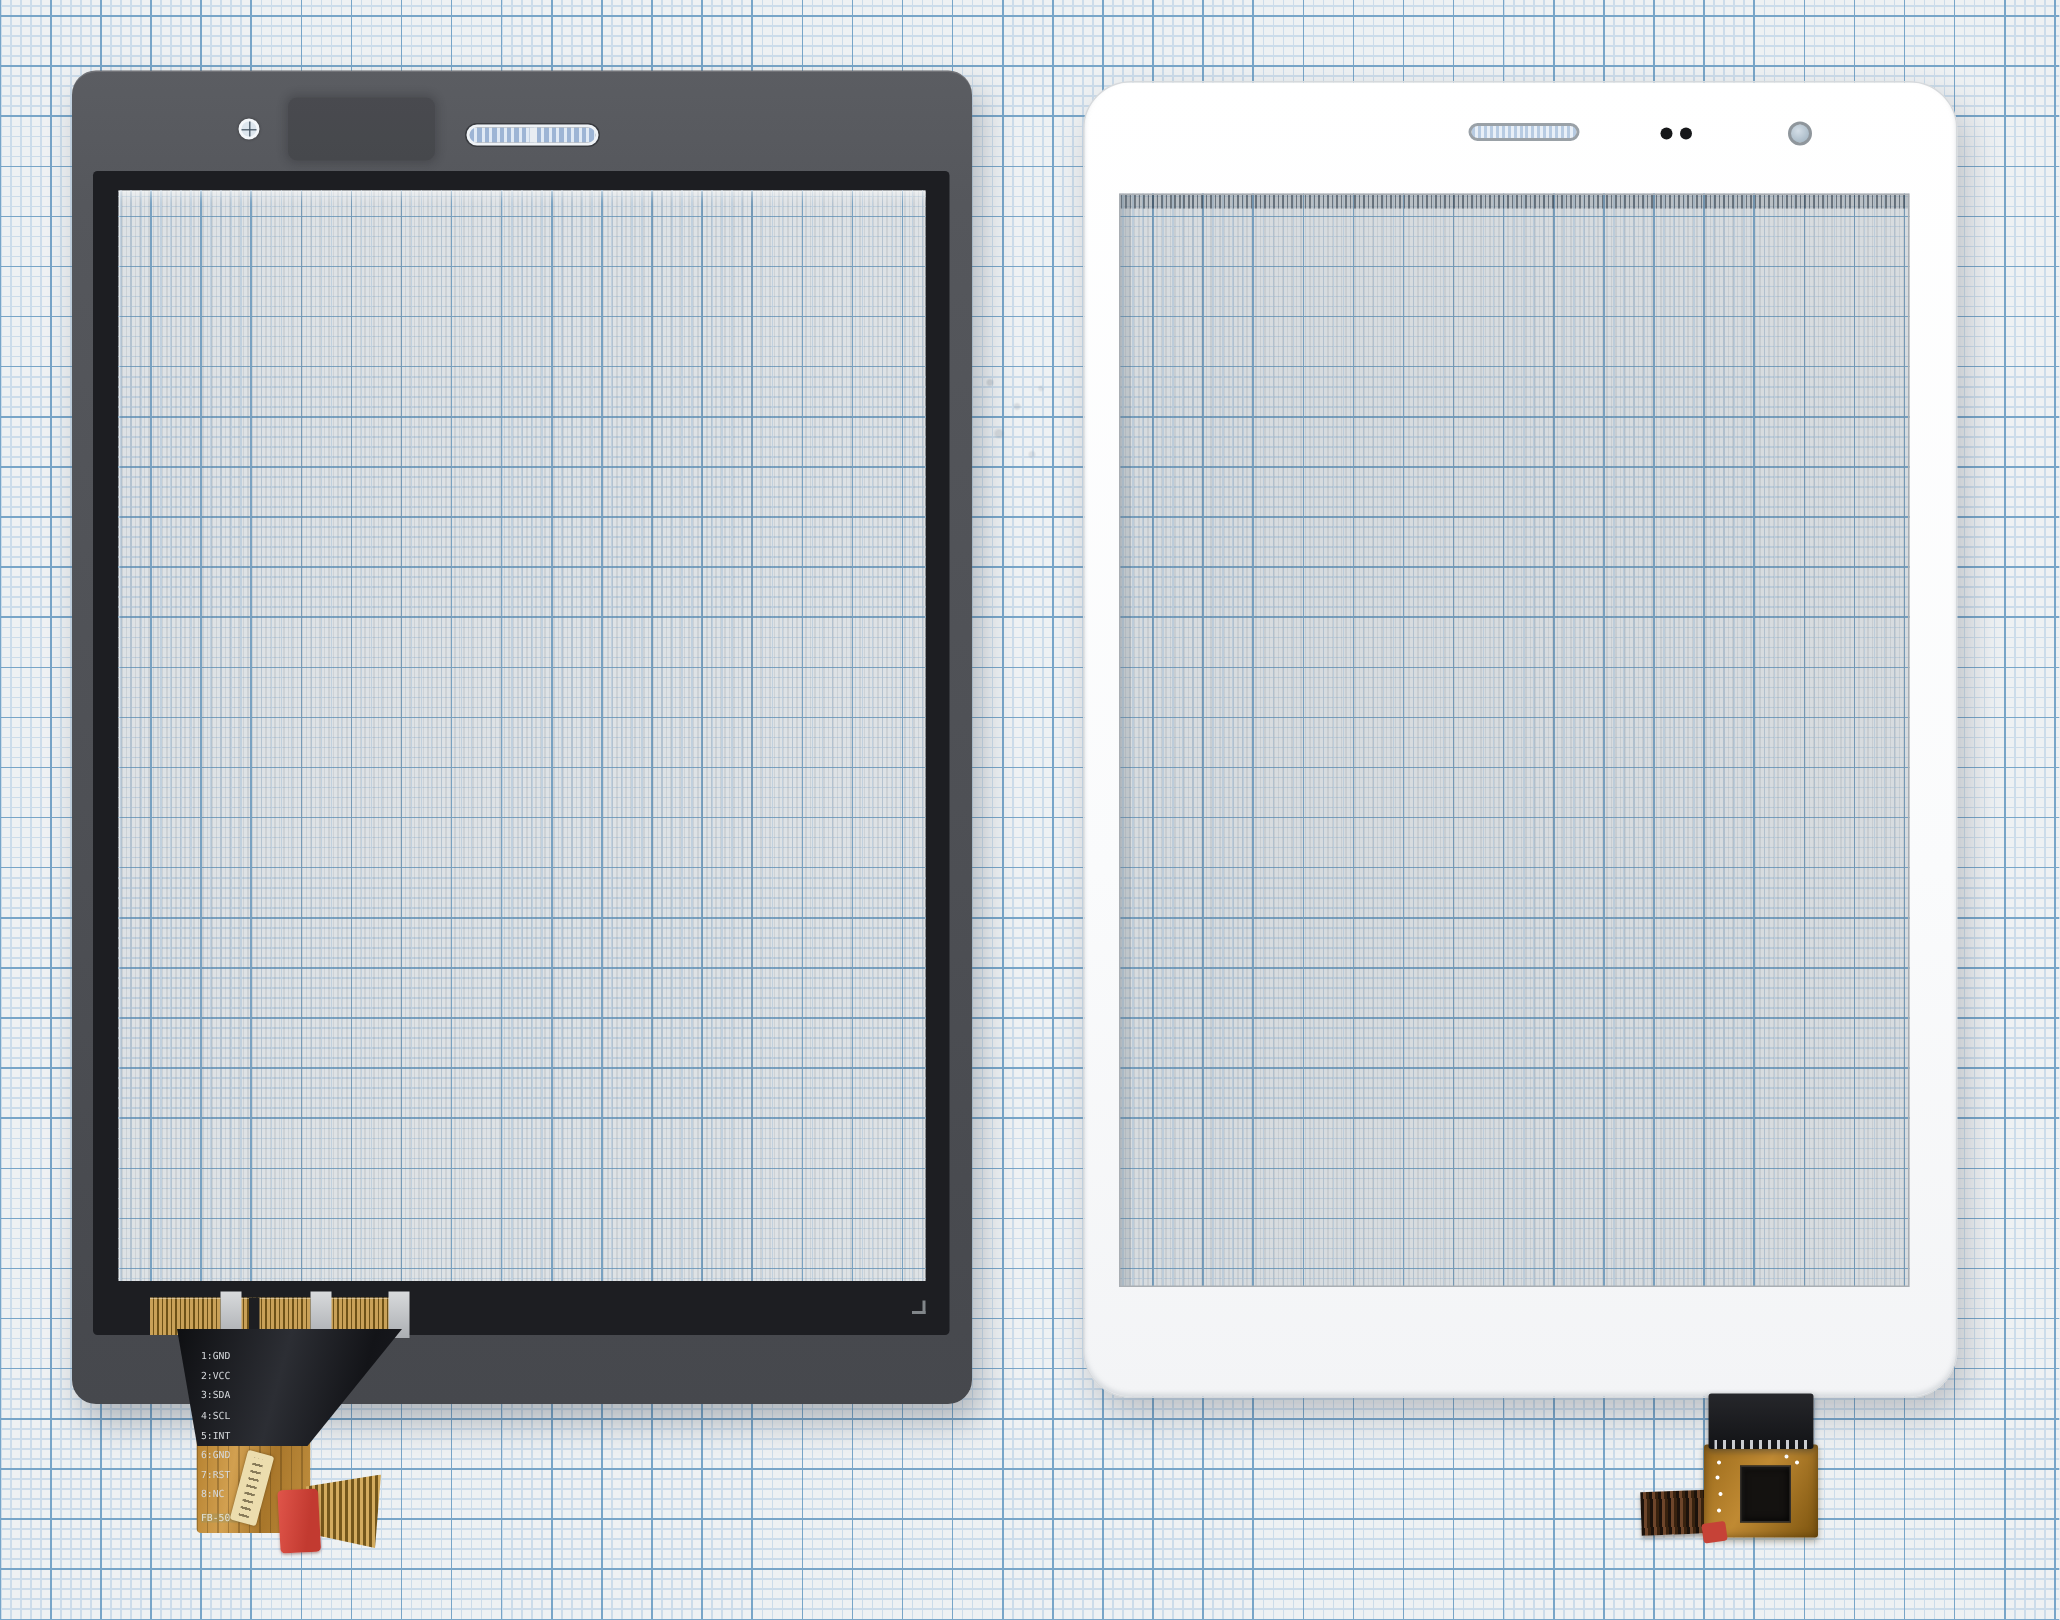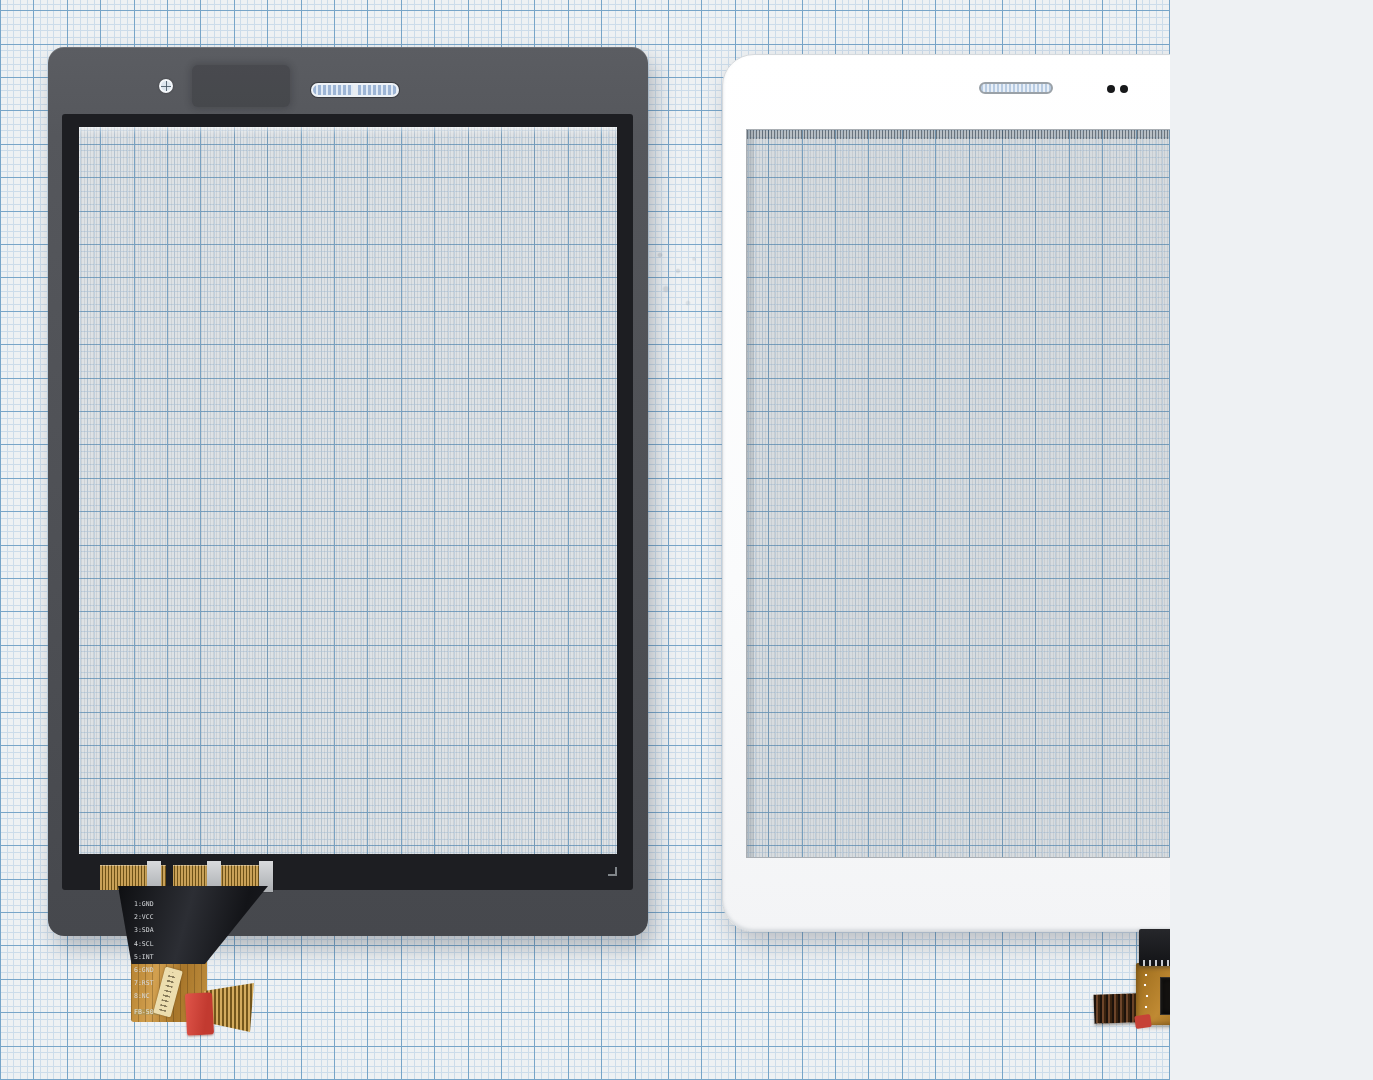--- a/index.html
+++ b/index.html
@@ -7,21 +7,21 @@
   :root{
     --major:#78a5c8;
     --fine:#ccdcea;
     --gridlayers:
       repeating-linear-gradient(90deg, var(--major) 0 1px, transparent 1px 33.4px),
       repeating-linear-gradient(0deg,  var(--major) 0 1px, transparent 1px 33.4px),
       repeating-linear-gradient(90deg, var(--fine) 0 1px, transparent 1px 6.68px),
       repeating-linear-gradient(0deg,  var(--fine) 0 1px, transparent 1px 6.68px);
   }
   .stage{
-    position:relative;width:1170px;height:1080px;overflow:hidden;
+    position:relative;width:1373px;height:1080px;overflow:hidden;
     background-color:#eef1f3;
     background-image:var(--gridlayers);
     background-attachment:fixed;
     font-family:"DejaVu Sans","Liberation Sans",sans-serif;
   }
   .smudge{
     position:absolute;left:648px;top:245px;width:60px;height:75px;opacity:.5;
     background-image:
       radial-gradient(circle at 12px 10px, rgba(110,120,132,.45) 1.5px, transparent 3px),
       radial-gradient(circle at 30px 26px, rgba(110,120,132,.35) 1.5px, transparent 3px),

